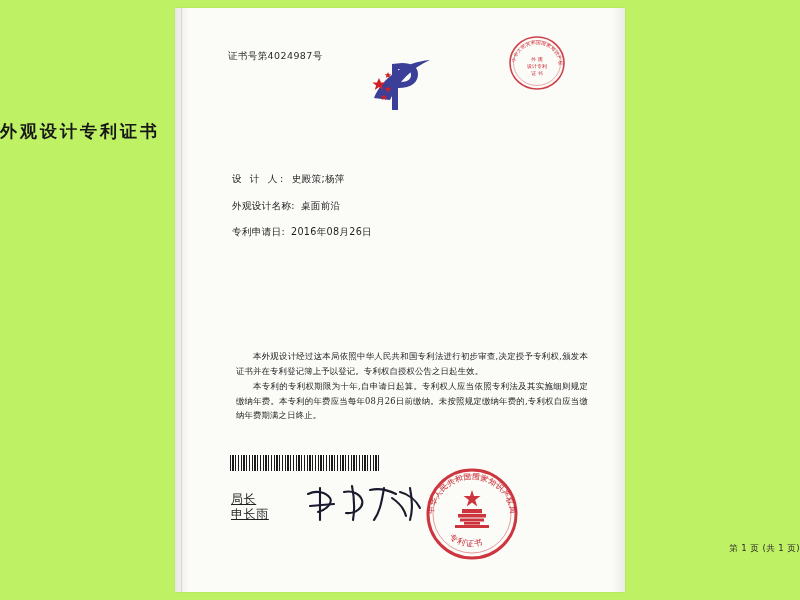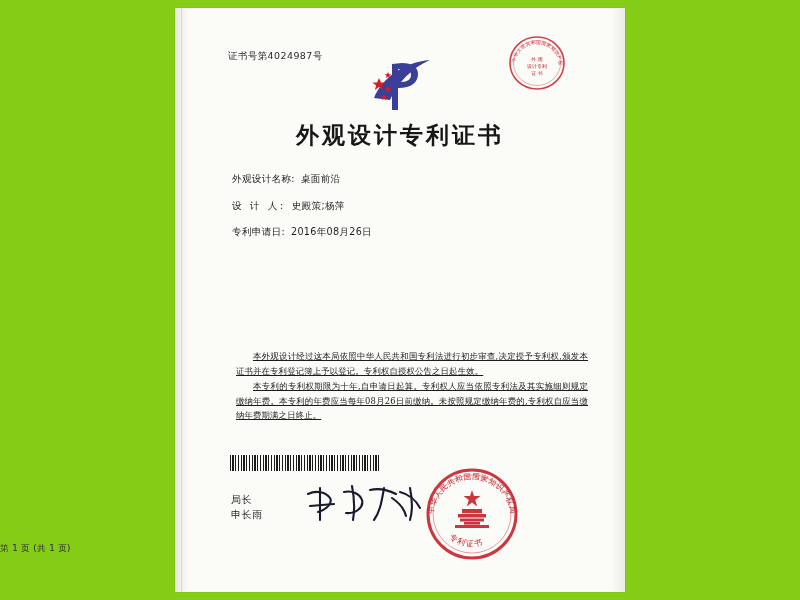--- a/index.html
+++ b/index.html
@@ -12,21 +12,21 @@
     height: 600px;
     overflow: hidden;
     font-family: "DejaVu Sans", sans-serif;
   }
 
   
   #page {
     position: relative;
     width: 800px;
     height: 600px;
-    background: #84cc16;
+    background: #bef264;
   }
 
   
   .sheet {
     position: absolute;
     left: 175px;
     top: 8px;
     width: 450px;
     height: 584px;
     background: #fbfbf8;
@@ -87,24 +87,24 @@
     width: 58px;
     height: 58px;
   }
 
   
   .title {
     position: absolute;
     left: 0;
     right: 0;
     top: 120px;
-    text-align: center;
+    text-align: left;
     font-family: "DejaVu Serif", serif;
     font-weight: bold;
-    font-size: 23px;
+    font-size: 17px;
     letter-spacing: 3px;
     color: #171717;
   }
 
   
   .fields {
     position: absolute;
     left: 232px;
     top: 173px;
     width: 360px;
@@ -135,21 +135,20 @@
     font-family: "DejaVu Serif", serif;
     font-size: 8.4px;
     line-height: 14.6px;
     color: #1c1c1c;
     text-align: justify;
     letter-spacing: 0.15px;
   }
   .body-text p {
     margin: 0 0 1px 0;
     text-indent: 17px;
-    text-decoration: underline;
   }
 
   
   .barcode {
     position: absolute;
     left: 230px;
     top: 455px;
     width: 150px;
     height: 16px;
     background:
@@ -158,24 +157,25 @@
         #1a1a1a 2px, #1a1a1a 4px, #fbfbf8 4px, #fbfbf8 5px,
         #1a1a1a 5px, #1a1a1a 6px, #fbfbf8 6px, #fbfbf8 8px,
         #1a1a1a 8px, #1a1a1a 9px, #fbfbf8 9px, #fbfbf8 11px);
   }
 
   
   .sig-labels {
     position: absolute;
     left: 231px;
     top: 492px;
-    font-size: 10px;
+    font-size: 12px;
     line-height: 15px;
     color: #1f1f1f;
     letter-spacing: 0.6px;
+    text-decoration: underline;
   }
   .handwriting {
     position: absolute;
     left: 300px;
     top: 480px;
     width: 130px;
     height: 48px;
   }
 
   
@@ -186,21 +186,21 @@
     width: 96px;
     height: 96px;
   }
 
   
   .footer {
     position: absolute;
     left: 0;
     right: 0;
     top: 543px;
-    text-align: left;
+    text-align: right;
     font-size: 8.6px;
     color: #2a2a2a;
     letter-spacing: 0.4px;
   }
 
   .stamp-text { font-family: "DejaVu Sans", sans-serif; }
 </style>
 </head>
 <body>
 
@@ -237,27 +237,27 @@
       </text>
       <text x="29" y="27" text-anchor="middle" font-size="5" fill="#c8202a" class="stamp-text">外 观</text>
       <text x="29" y="34" text-anchor="middle" font-size="5" fill="#c8202a" class="stamp-text">设计专利</text>
       <text x="29" y="41" text-anchor="middle" font-size="5" fill="#c8202a" class="stamp-text">证 书</text>
     </svg>
   </div>
 
   <div class="title">外观设计专利证书</div>
 
   <div class="fields">
+    <div class="field spaced">
+      <span class="lbl">设 计 人:</span>
+      <span class="val">史殿策;杨萍</span>
+    </div>
     <div class="field">
       <span class="lbl">外观设计名称:</span>
       <span class="val">桌面前沿</span>
-    </div>
-    <div class="field spaced">
-      <span class="lbl">设 计 人:</span>
-      <span class="val">史殿策;杨萍</span>
     </div>
     <div class="field">
       <span class="lbl">专利申请日:</span>
       <span class="val">2016年08月26日</span>
     </div>
   </div>
 
   <div class="body-text">
     <p>本外观设计经过这本局依照中华人民共和国专利法进行初步审查,决定授予专利权,颁发本证书并在专利登记簿上予以登记。专利权自授权公告之日起生效。</p>
     <p>本专利的专利权期限为十年,自申请日起算。专利权人应当依照专利法及其实施细则规定缴纳年费。本专利的年费应当每年08月26日前缴纳。未按照规定缴纳年费的,专利权自应当缴纳年费期满之日终止。</p>

